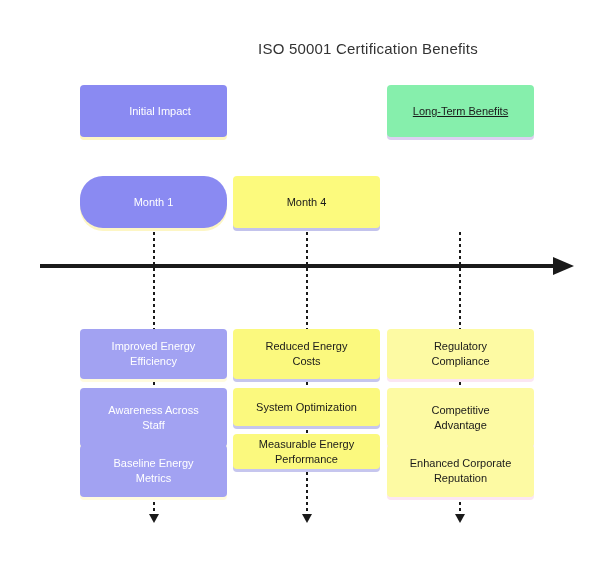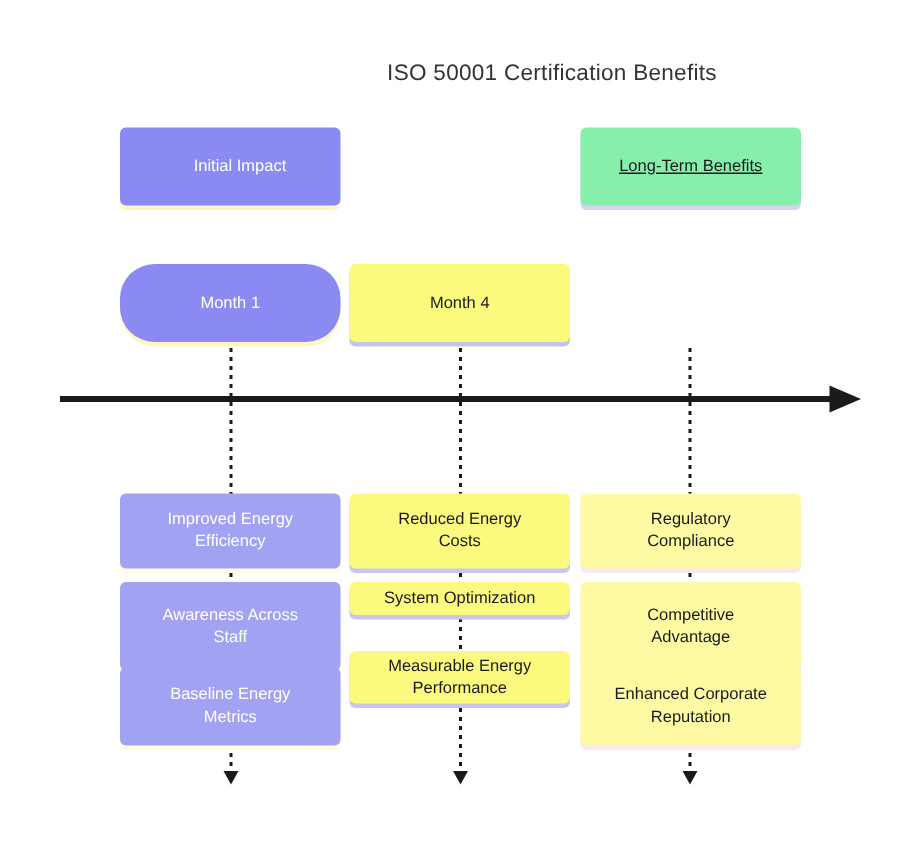--- a/index.html
+++ b/index.html
@@ -14,21 +14,21 @@
   .box{
     position:absolute;width:147px;box-sizing:border-box;padding:0 20px;
     border-radius:4px;display:flex;align-items:center;justify-content:center;
     text-align:center;font-size:11px;line-height:1.35;z-index:2;
   }
   .c1{left:80px}.c2{left:233px}.c3{left:387px}
   .row-h{top:85px;height:52px}
   .row-t{top:176px;height:52px}
   .r3{top:329px;height:50px}
   .r4{top:388px;height:59px}
-  .c2.r4{height:22px}
+  .c2.r4{height:38px}
   .r5{top:445px;height:52px}
   .c2.r5{top:434px;height:35px}
   .connector{
     position:absolute;top:232px;height:282px;width:2px;z-index:1;
     background:repeating-linear-gradient(to bottom,#1a1a1a 0 3px,transparent 3px 6px);
   }
   .conn1{left:153px}.conn2{left:306px}.conn3{left:459px}
   .down-arrow{
     position:absolute;top:514px;width:0;height:0;z-index:1;
     border-left:5px solid transparent;border-right:5px solid transparent;

